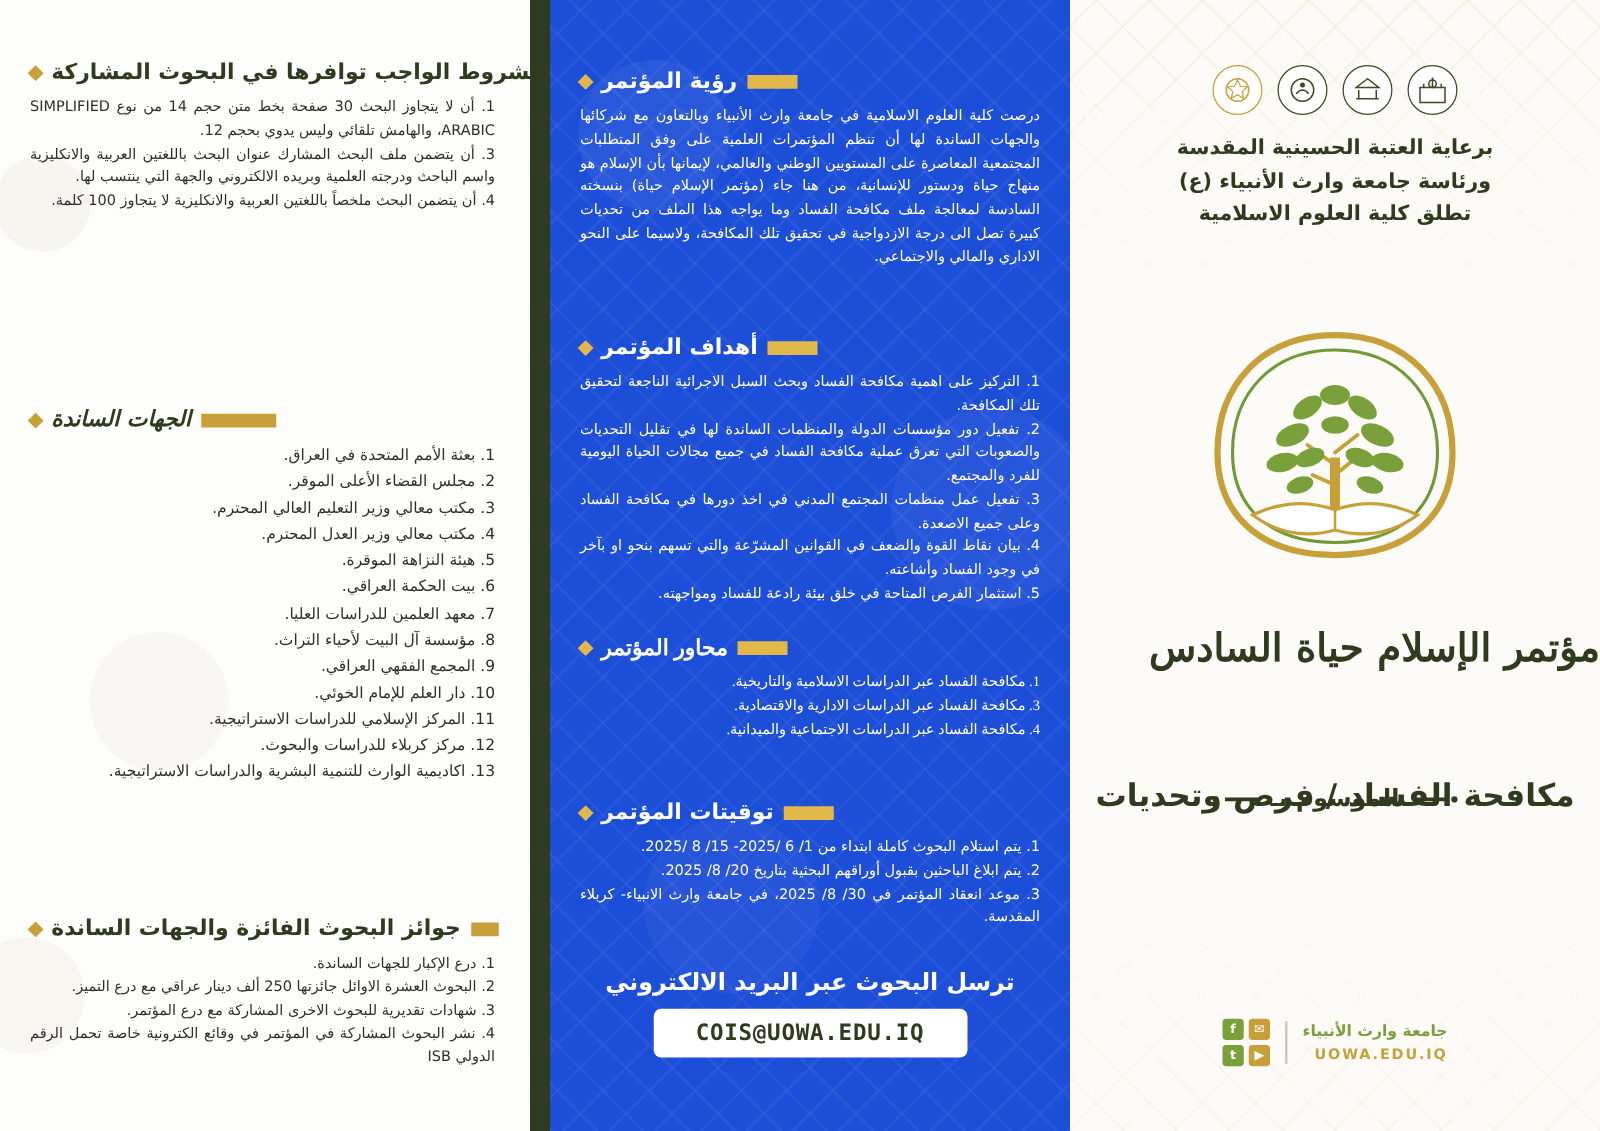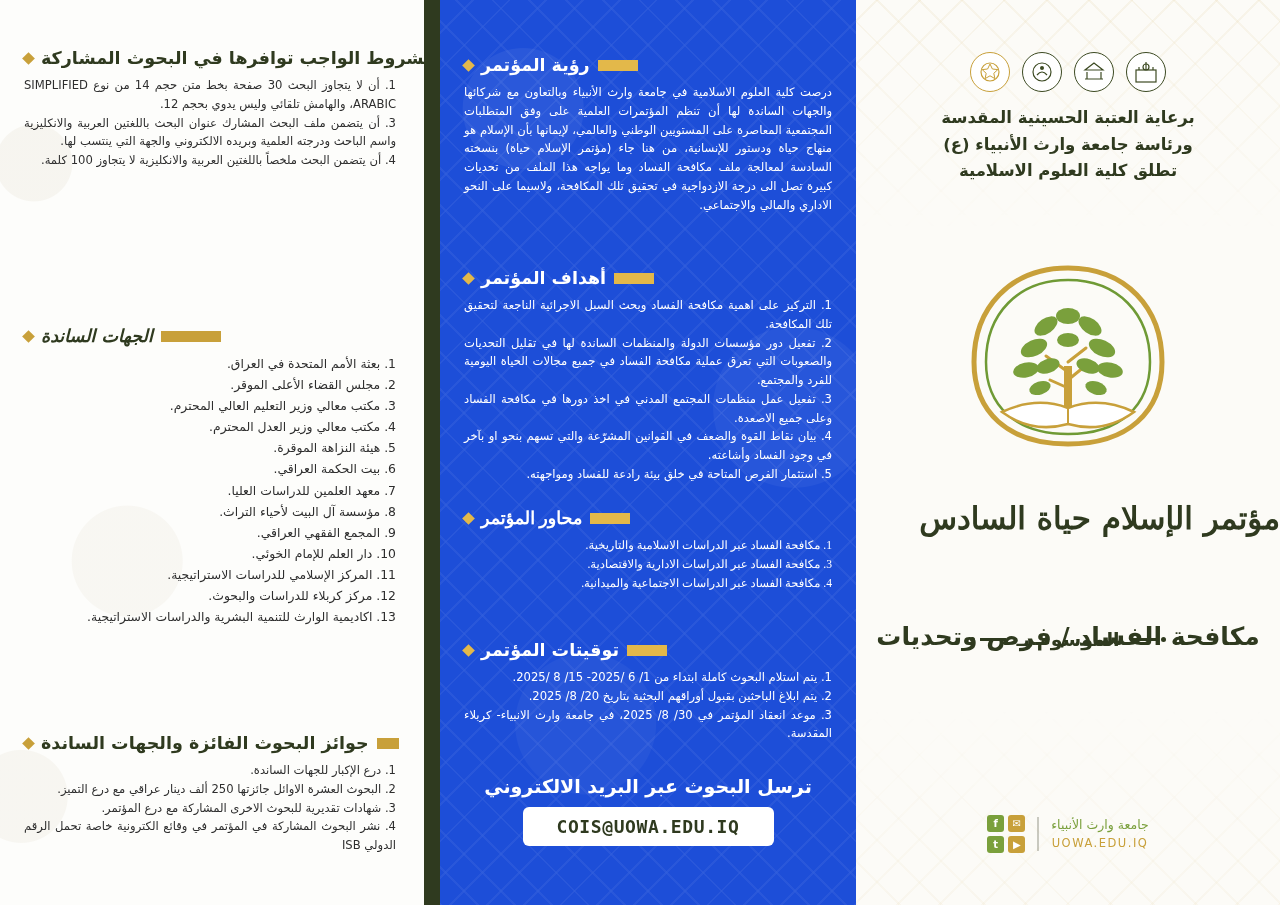--- a/index.html
+++ b/index.html
@@ -176,21 +176,21 @@
 
   .subtitle-main {
     position: absolute; top: 622px; left: 0; width: 424px; text-align: center;
     font-size: 25px; font-weight: bold; color: #2f3a1f;
   }
 
   .footer-right {
     position: absolute; bottom: 52px; left: 0; width: 424px;
     display: flex; align-items: center; justify-content: center; gap: 12px;
   }
-  .uni-text { text-align: center; color: #7aa03c; font-size: 12.5px; line-height: 1.5; font-weight: normal; }
+  .uni-text { text-align: right; color: #7aa03c; font-size: 12.5px; line-height: 1.5; font-weight: bold; }
   .uni-text .url { color: #c8a03a; letter-spacing: 1.5px; font-size: 11.5px; }
   .vbar { width: 2px; height: 34px; background: #c9c9c0; }
   .social-grid { display: grid; grid-template-columns: 17px 17px; gap: 4px; }
   .soc {
     width: 17px; height: 17px; border-radius: 3px; background: #7aa03c;
     color: #fff; font-size: 10px; font-weight: bold;
     display: flex; align-items: center; justify-content: center;
   }
   .soc.gold { background: #c8a03a; }
 </style>

